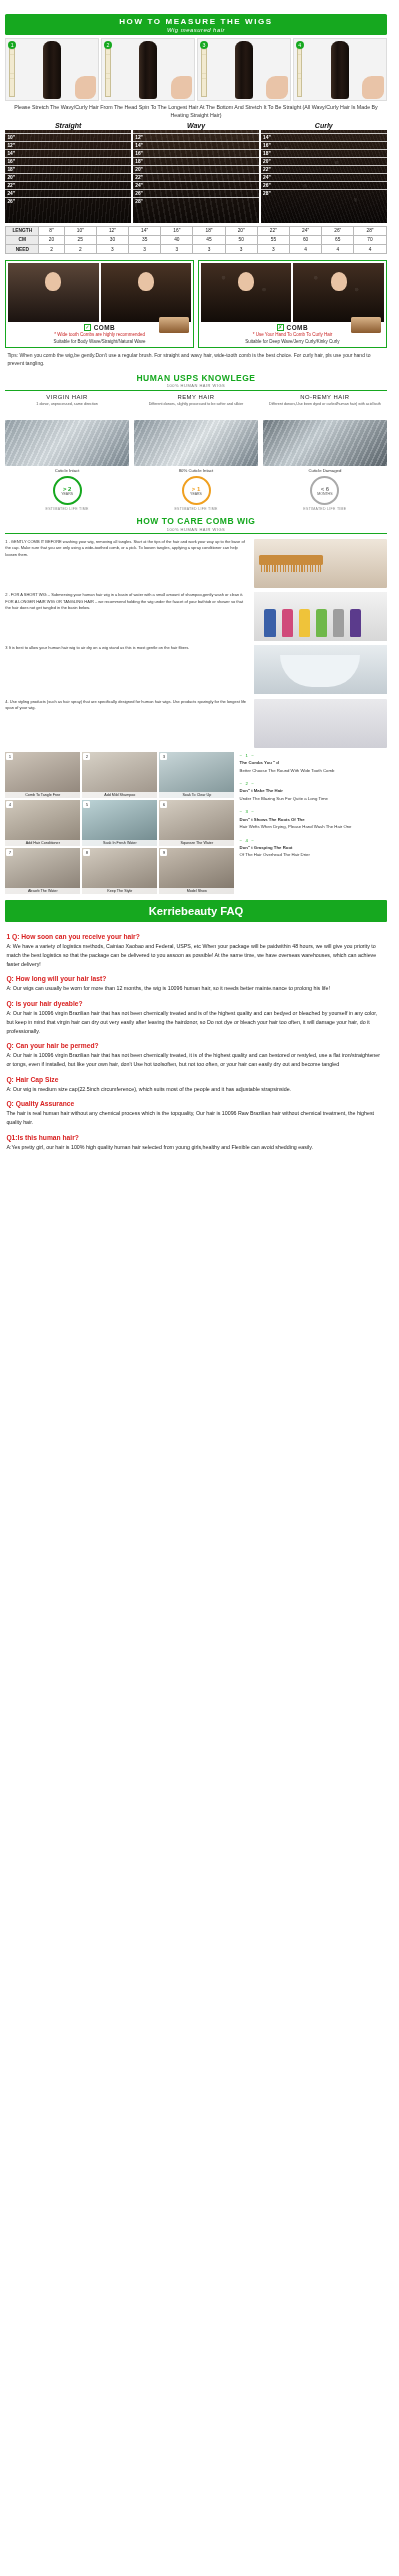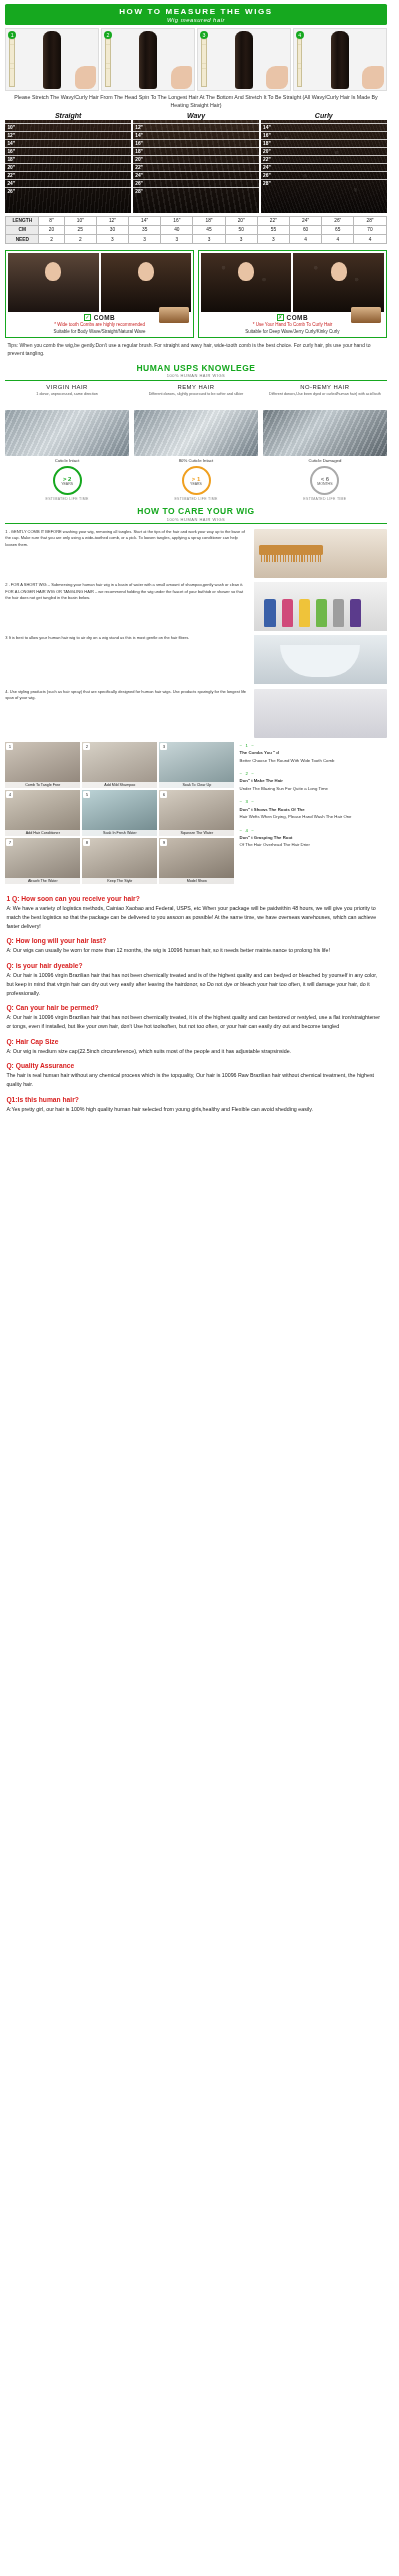--- a/index.html
+++ b/index.html
@@ -4,21 +4,21 @@
 <style>
   * { box-sizing: border-box; }
   body {
     margin: 0;
     padding: 0;
     width: 400px;
     background: #ffffff;
     font-family: "Liberation Sans", sans-serif;
     color: #222;
   }
-  .page { width: 392px; position: relative; }
+  .page { width: 392px; position: relative; margin-top: 10px; }
 
   
   .sec-measure { padding: 4.3px 5.3px 0; }
   .banner {
     background: #16a81f;
     color: #fff;
     text-align: center;
     padding: 3.2px 0 2.1px;
     border-radius: 1.6px;
   }
@@ -739,21 +739,21 @@
             <span>&lt; 6</span>
             <span class="small">MONTHS</span>
           </div>
         </div>
         <div class="est">ESTIMATED LIFE TIME</div>
       </div>
     </div>
   </div>
 
   <div class="sec-care">
-    <div class="title-green">HOW TO CARE YOUR WIG</div>
+    <div class="title-green">HOW TO CARE COMB WIG</div>
     <div class="title-sub">100% HUMAN HAIR WIGS</div>
     <div class="green-rule"></div>
 
     <div class="care-row">
       <div class="care-text">
         <p>1 . GENTLY COMB IT BEFORE washing your wig,  removing all tangles. Start at the tips of the hair and work your way up to the base of the cap. Make sure that you are only using a wide-toothed comb, or a pick. To loosen tangles, applying a spray conditioner can help loosen them.</p>
       </div>
       <div class="care-img">
         <div class="comb-graphic"></div>
       </div>
@@ -849,20 +849,21 @@
         </div>
         <div class="gitem">
           <div class="tilde">~ 4 ~</div>
           <div class="gh">Don" t Grasping The Root</div>
           <div>Of The Hair Overhead The Hair Drier</div>
         </div>
       </div>
     </div>
   </div>
 
+  <div class="faq-banner">Kerriebeauty FAQ</div>
   <div class="faq-body">
     <div>
       <div class="faq-q">1 Q: How soon can you receive your hair?</div>
       <div class="faq-a">A: We have a variety of logistics methods, Cainiao Xaobao and Federal, USPS, etc When your package will be paidwithin 48 hours, we will give you priority to match the best logistics so that the package can be delivered to you assoon as possible! At the same time, we have overseas warehouses, which can achieve faster delivery!</div>
     </div>
     <div>
       <div class="faq-q">Q: How long will your hair last?</div>
       <div class="faq-a">A: Our wigs can usually be worn for more than 12 months, the wig is 10096 human hair, so it needs better mainte.nance to prolong his life!</div>
     </div>
     <div>

